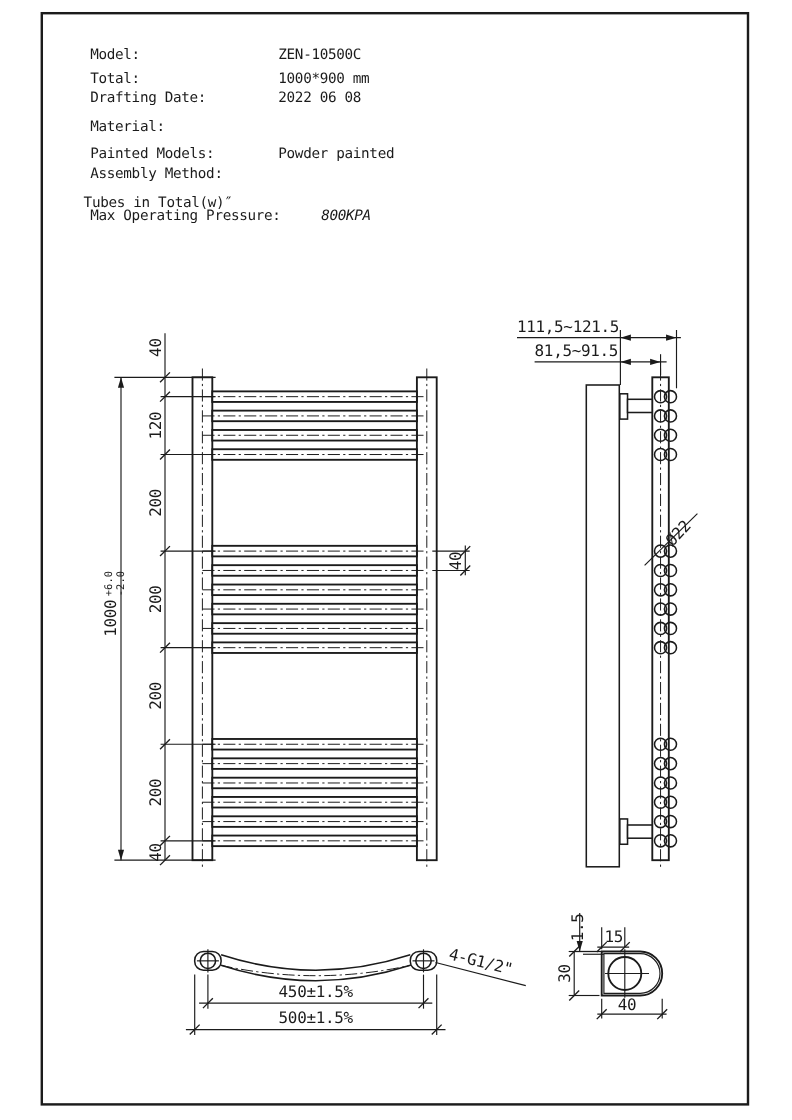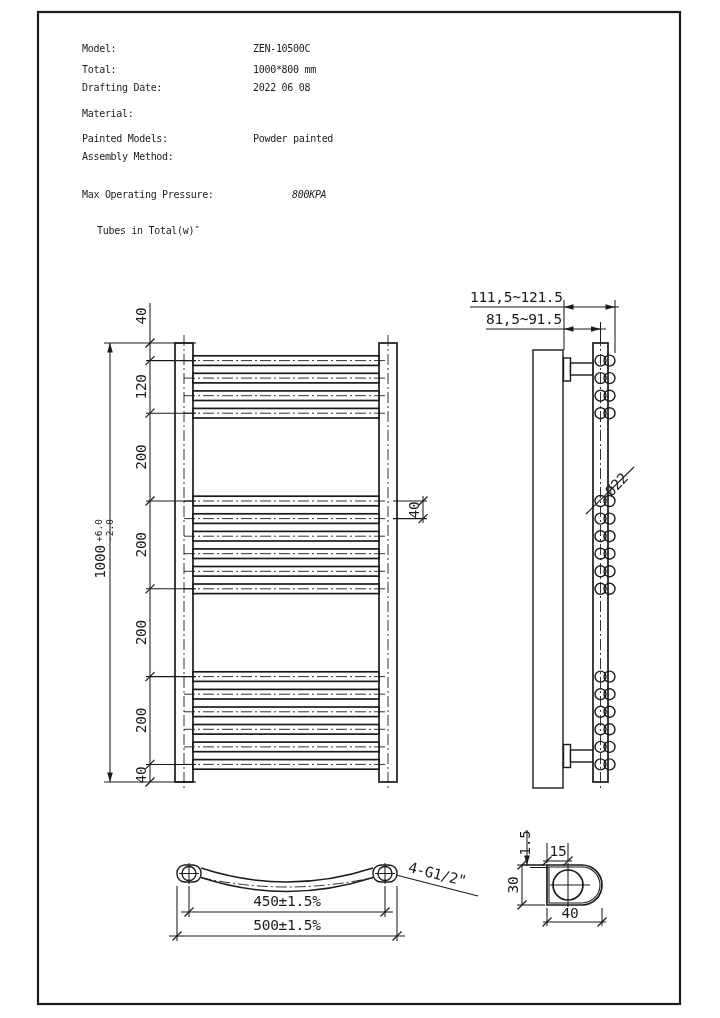--- a/index.html
+++ b/index.html
@@ -1,22 +1,22 @@
 <!DOCTYPE html>
 <html><head>
 <meta charset="utf-8">
 <style>
   html,body{margin:0;padding:0;background:#fff;}
   .canvas{position:relative;width:720px;height:1018px;background:#ffffff;overflow:hidden;
           font-family:"DejaVu Sans Mono","Liberation Mono",monospace;color:#1b1b1b;}
   .spec-row{position:absolute;left:0;width:720px;height:18px;}
-  .spec-label,.spec-value{position:absolute;font-size:10px;letter-spacing:-0.3px;white-space:pre;}
+  .spec-label,.spec-value{position:absolute;font-size:13px;letter-spacing:-0.3px;white-space:pre;}
   .spec-label{left:82px;}
   .spec-value{left:253px;}
-  .spec-value.outdent{left:97px;margin-top:48px;}
+  .spec-value.outdent{left:76px;}
   .spec-value.after-label{left:292px;font-style:italic;}
   svg{position:absolute;left:0;top:0;}
   .g2{stroke:#1b1b1b;stroke-width:1.7;fill:none;}
   .g15{stroke:#1b1b1b;stroke-width:1.4;fill:none;}
   .g1{stroke:#1b1b1b;stroke-width:1.05;fill:none;}
   .cl{stroke:#1b1b1b;stroke-width:0.9;fill:none;stroke-dasharray:11 3 2 3;}
   .wf{fill:#ffffff;}
   .tick{stroke:#1b1b1b;stroke-width:1.2;}
   .arr{fill:#1b1b1b;stroke:none;}
   text.dim{font-family:"DejaVu Sans Mono","Liberation Mono",monospace;font-size:14.5px;fill:#1b1b1b;letter-spacing:-0.3px;}
@@ -27,21 +27,21 @@
 
 <div class="canvas">
 
   <div>
     <div class="spec-row" style="top:43px">
         <span class="spec-label">Model:</span>
         <span class="spec-value">ZEN-10500C</span>
       </div>
     <div class="spec-row" style="top:64px">
         <span class="spec-label">Total:</span>
-        <span class="spec-value">1000*800 mm</span>
+        <span class="spec-value">1000*900 mm</span>
       </div>
     <div class="spec-row" style="top:82px">
         <span class="spec-label">Drafting Date:</span>
         <span class="spec-value">2022 06 08</span>
       </div>
     <div class="spec-row" style="top:108px">
         <span class="spec-label">Material:</span>
       </div>
     <div class="spec-row" style="top:133px">
         <span class="spec-label">Painted Models:</span>

